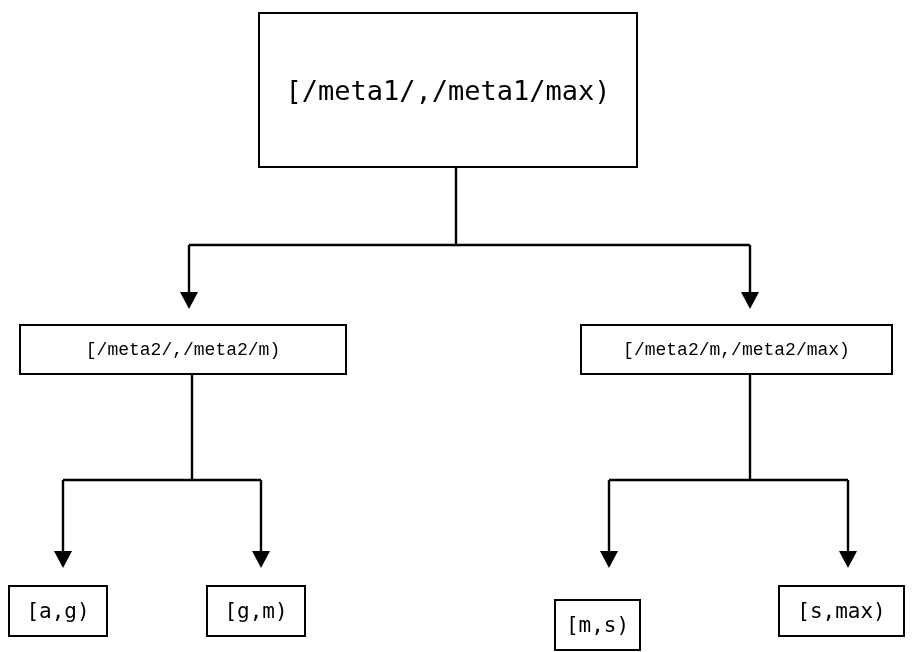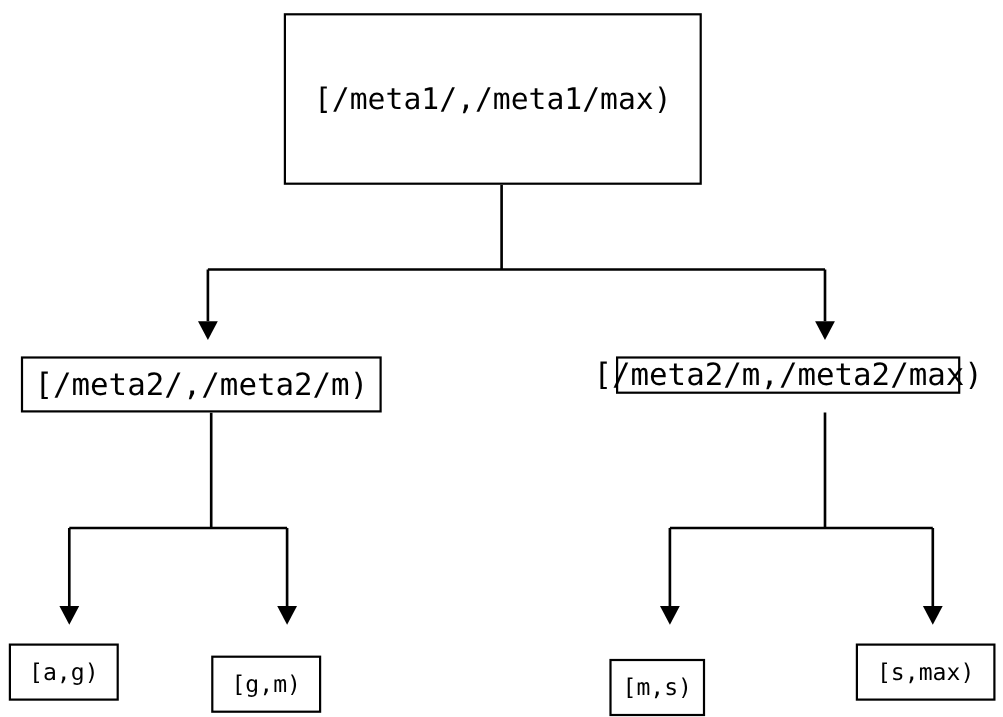--- a/index.html
+++ b/index.html
@@ -25,21 +25,21 @@
     justify-content: center;
     color: #000000;
     white-space: nowrap;
   }
   .node-label {
     display: block;
     line-height: 1;
     letter-spacing: 0px;
   }
   .node.root .node-label { font-size: 27px; }
-  .node.mid  .node-label { font-size: 28px; }
+  .node.mid  .node-label { font-size: 18px; font-family: Liberation Mono, monospace; }
   .node.leaf .node-label { font-size: 21px; }
 
   svg.edges {
     position: absolute;
     left: 0;
     top: 0;
     width: 912px;
     height: 652px;
     pointer-events: none;
   }
@@ -88,29 +88,29 @@
   </svg>
 
   <div class="node root" style="left:258px; top:12px; width:380px; height:156px;">
     <span class="node-label">[/meta1/,/meta1/max)</span>
   </div>
 
   <div class="node mid" style="left:19px; top:324px; width:328px; height:51px;">
     <span class="node-label">[/meta2/,/meta2/m)</span>
   </div>
 
-  <div class="node mid" style="left:560px; top:324px; width:313px; height:34px;">
+  <div class="node mid" style="left:580px; top:324px; width:313px; height:51px;">
     <span class="node-label">[/meta2/m,/meta2/max)</span>
   </div>
 
   <div class="node leaf" style="left:8px; top:585px; width:100px; height:52px;justify-content:center;">
     <span class="node-label">[a,g)</span>
   </div>
 
-  <div class="node leaf" style="left:192px; top:585px; width:100px; height:52px;margin-top:11px;">
+  <div class="node leaf" style="left:206px; top:585px; width:100px; height:52px;">
     <span class="node-label">[g,m)</span>
   </div>
 
   <div class="node leaf" style="left:554px; top:599px; width:87px; height:52px;">
     <span class="node-label">[m,s)</span>
   </div>
 
   <div class="node leaf" style="left:778px; top:585px; width:127px; height:52px;">
     <span class="node-label">[s,max)</span>
   </div>

